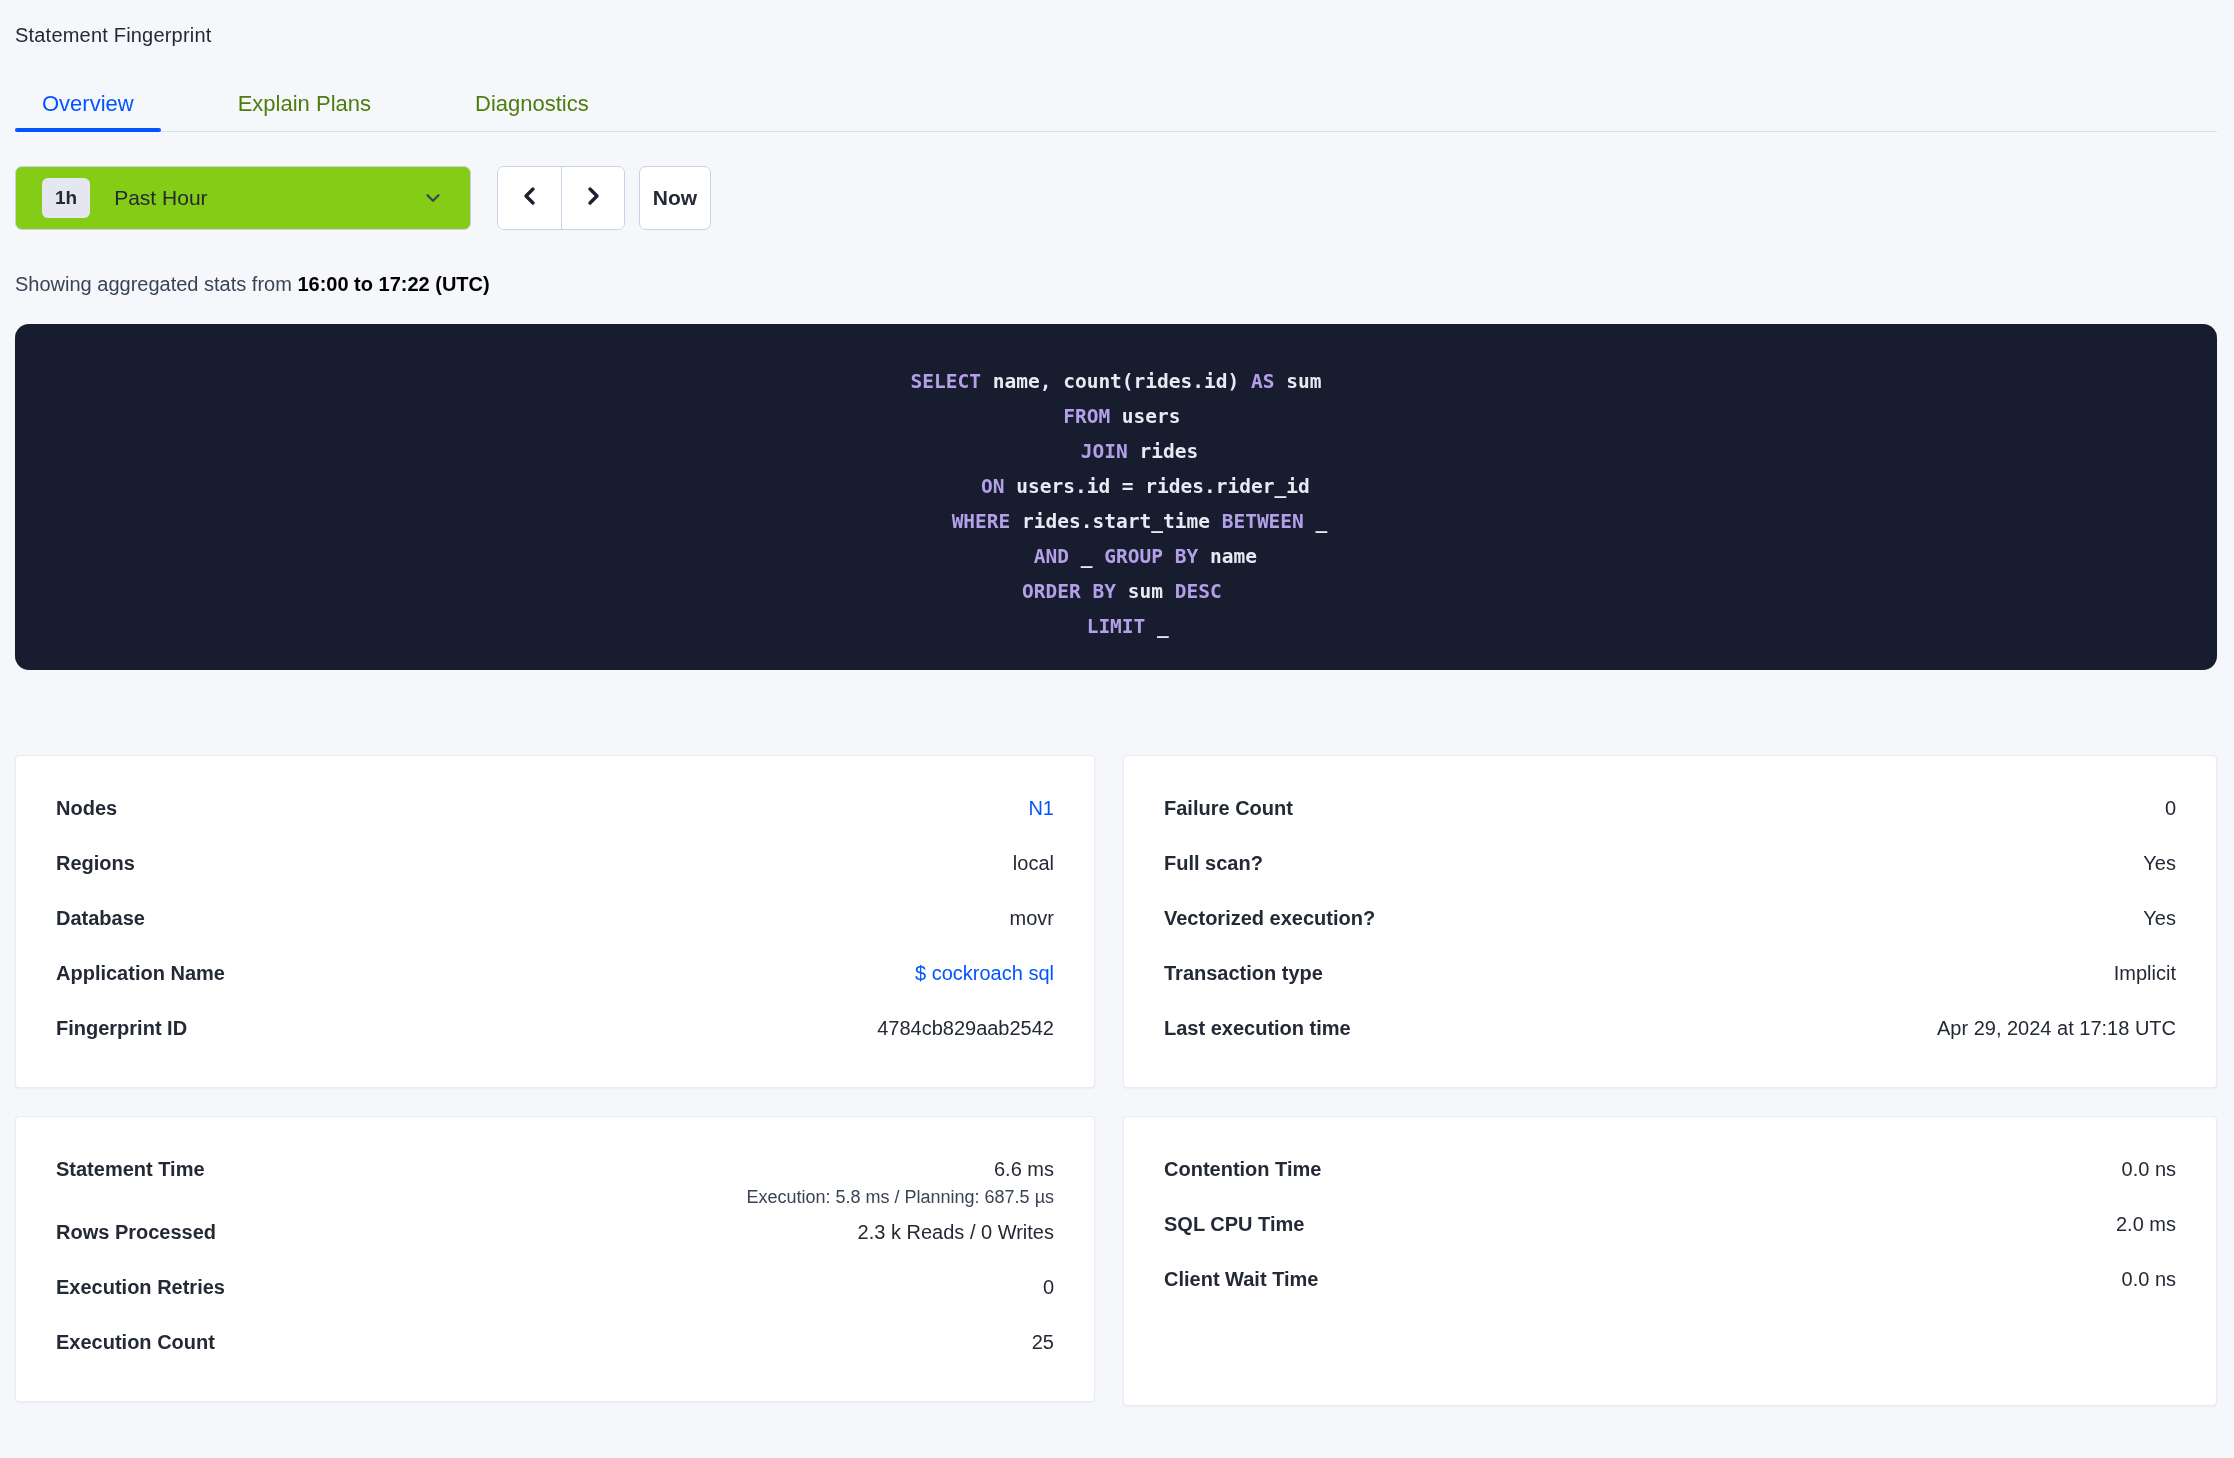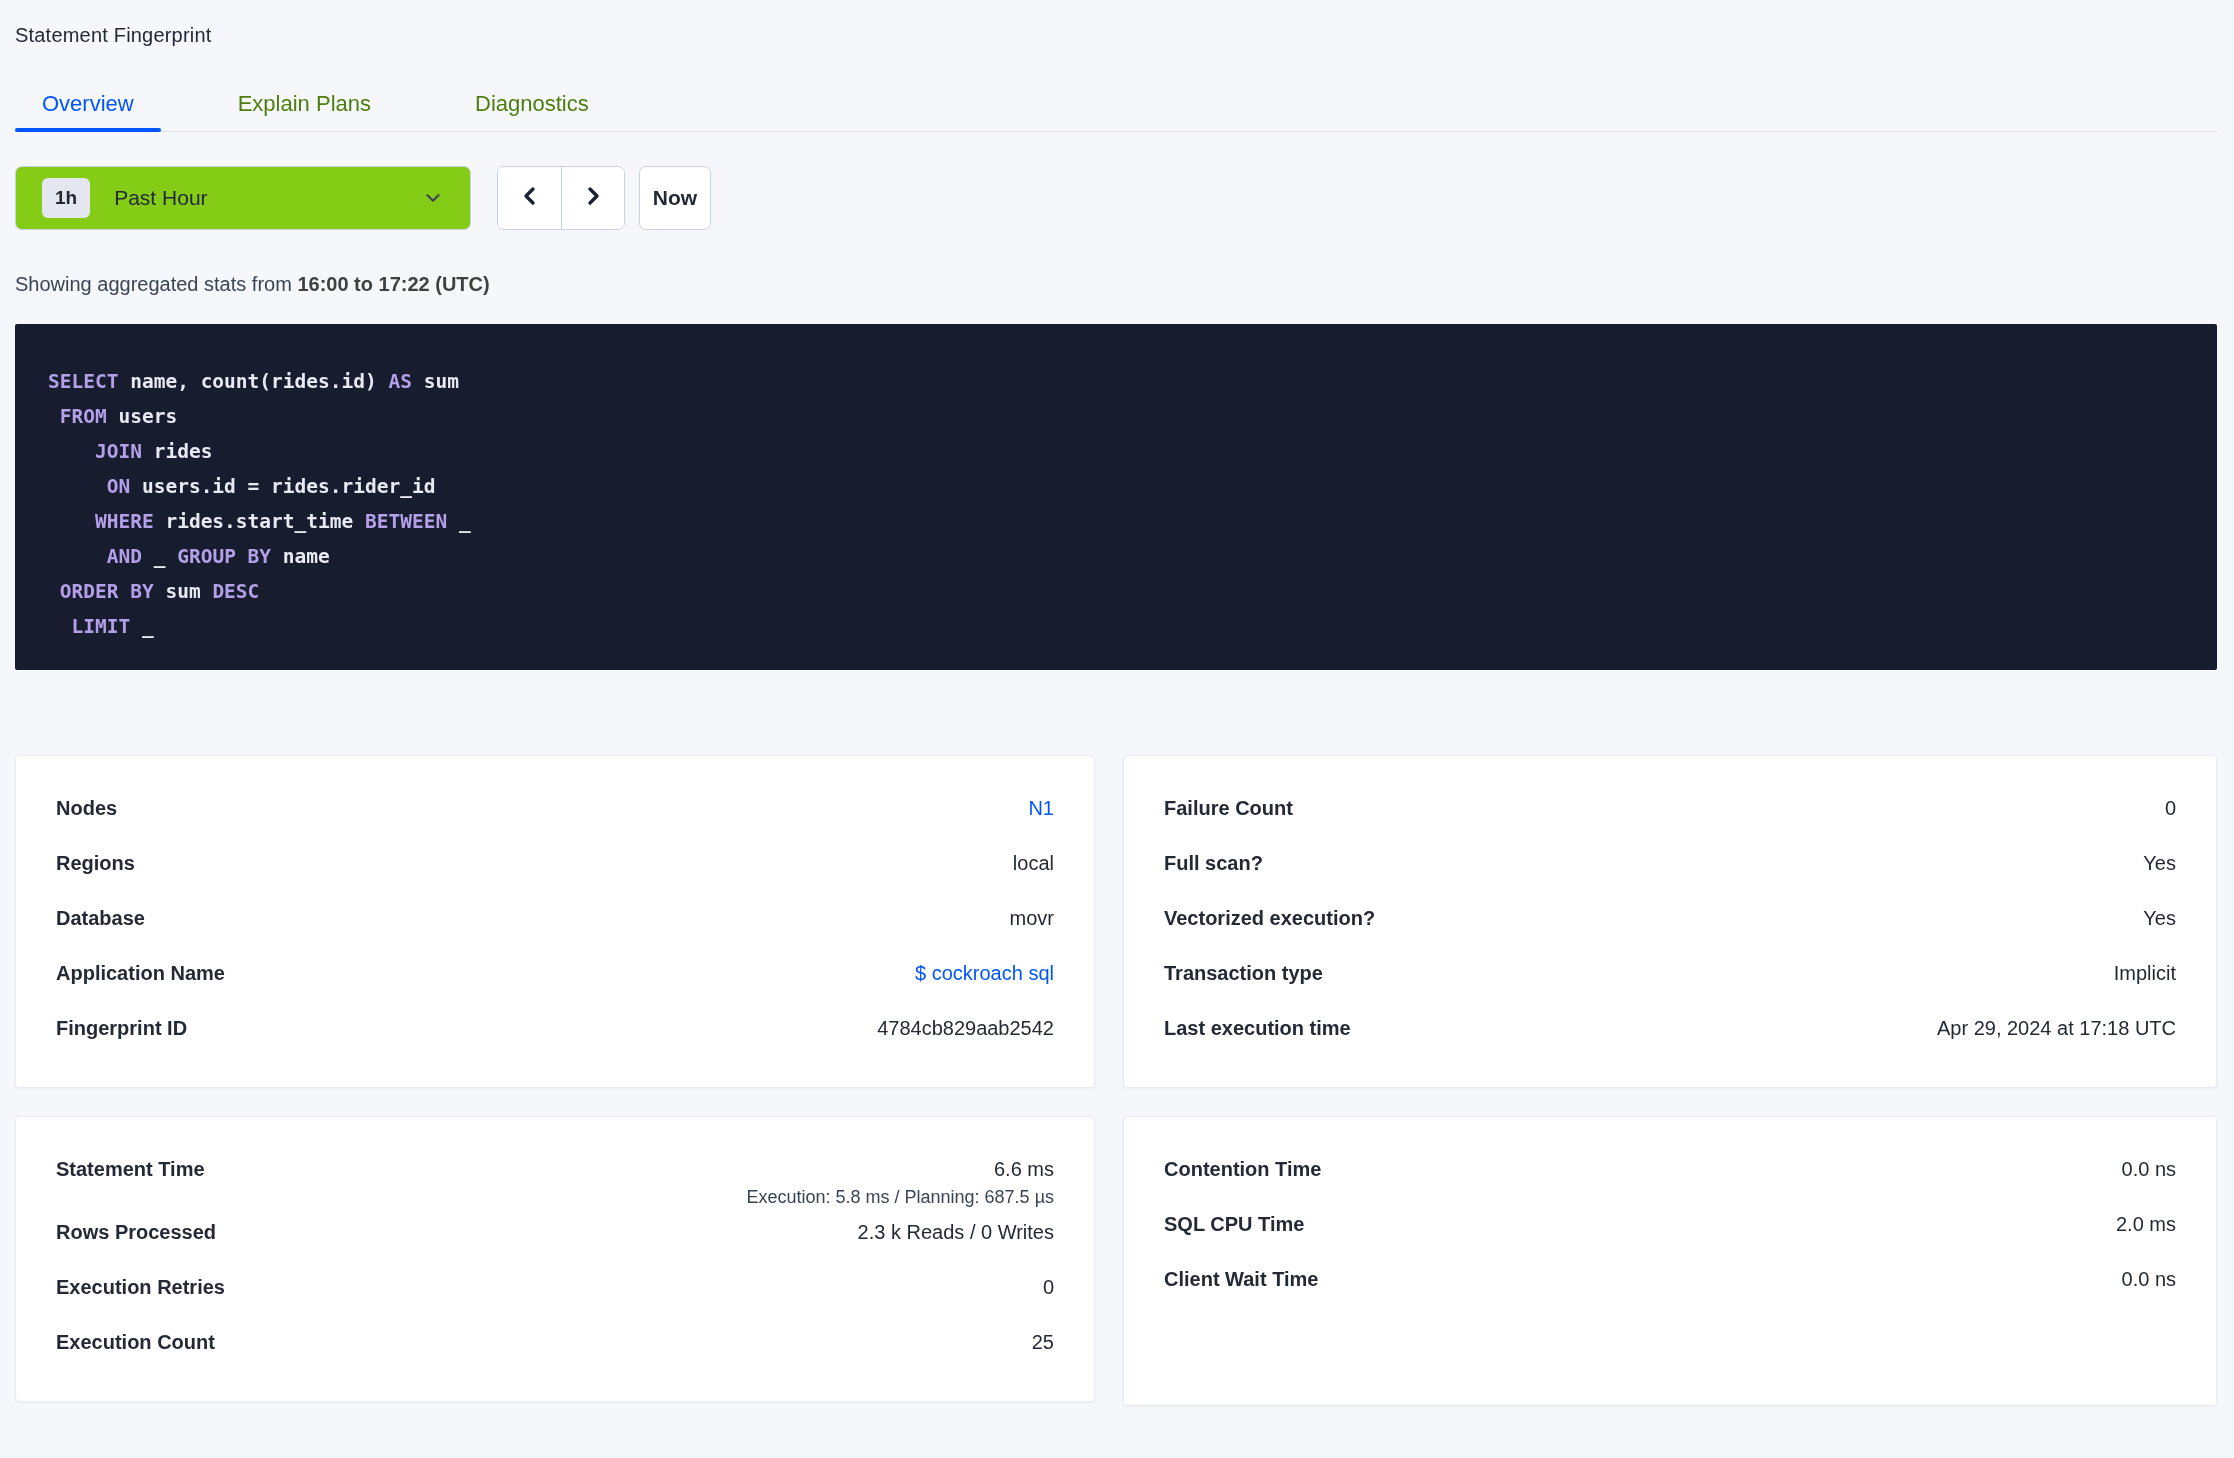--- a/index.html
+++ b/index.html
@@ -97,29 +97,30 @@
     border-radius:7px;
     display:flex; align-items:center; justify-content:center;
     font-size:21px;
     font-weight:600;
     color:#242a35;
     cursor:pointer;
   }
 
   
   .stats-line { margin-top:43px; font-size:20px; color:#394455; }
-  .stats-line b { color:#404040; font-weight:700; }
+  .stats-line b { color:#000000; font-weight:700; }
 
   
   .sql-box {
     margin-top:28px;
     background:#171c2e;
-    border-radius:2px;
+    border-radius:14px;
     padding:40px 33px 38px 33px;
     height:346px;
+    text-align:center;
   }
   .code-line {
     font-family:"DejaVu Sans Mono", monospace;
     font-size:19.5px;
     font-weight:600;
     line-height:35px;
     color:#e7eaf3;
     white-space:pre;
   }
   .code-line .kw { color:#b3a0e8; }

